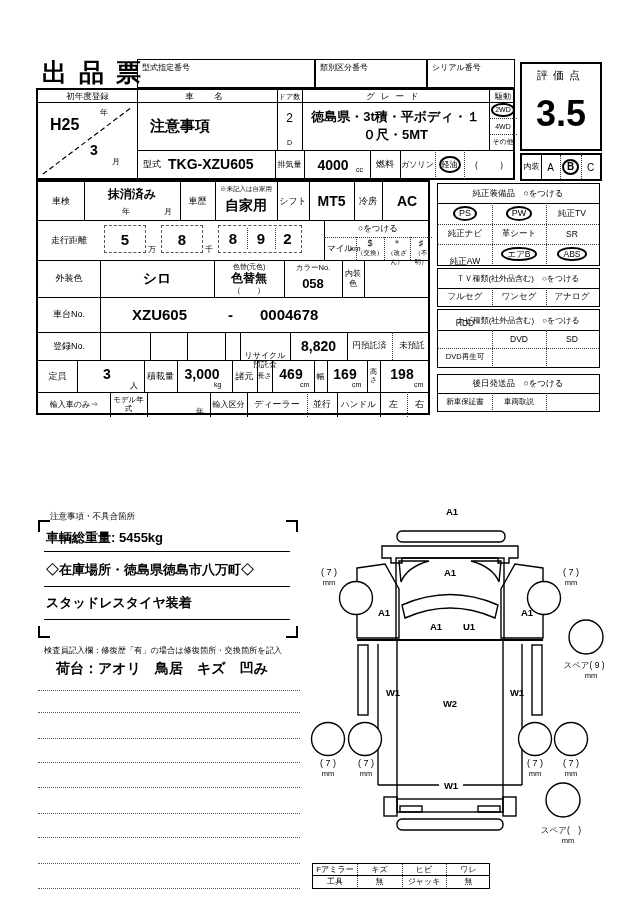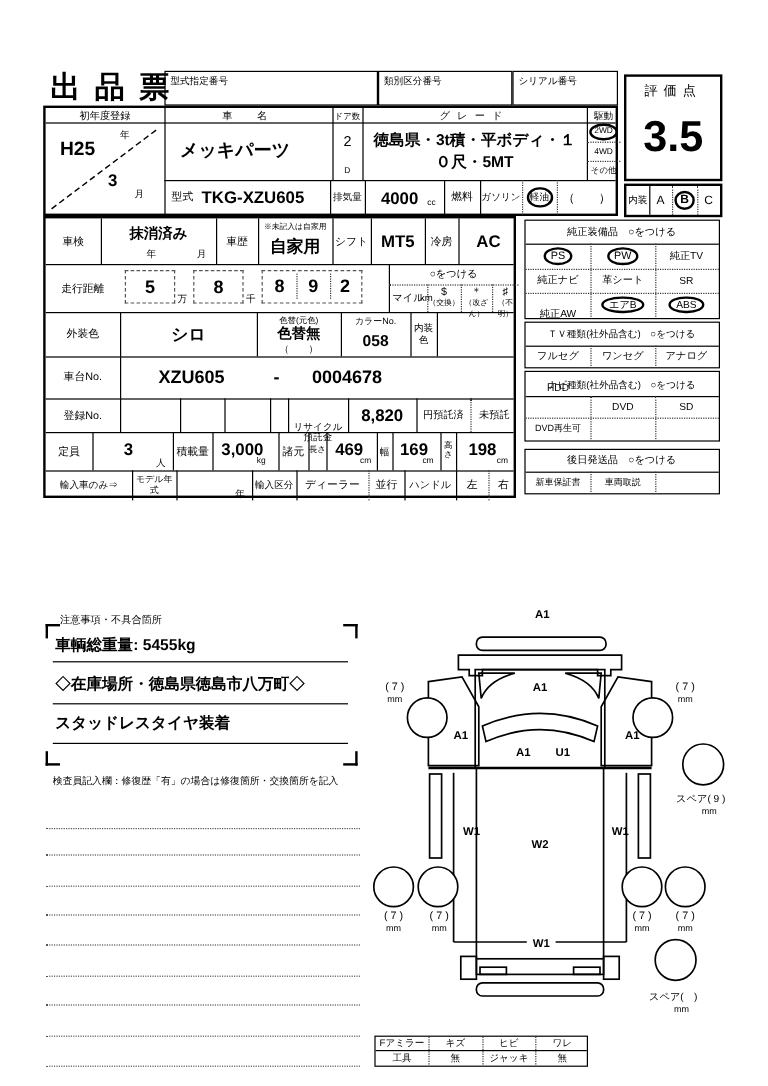--- a/index.html
+++ b/index.html
@@ -65,21 +65,21 @@
     <div class="abs ctr" style="left:0;top:1px;width:99px;height:11px;font-size:8.5px;">初年度登録</div>
     <svg class="abs" style="left:0;top:12px;" width="99" height="77" viewBox="0 0 99 77">
       <line x1="5" y1="72" x2="94" y2="5" stroke="#000" stroke-width="1.2" stroke-dasharray="5,3"></line>
     </svg>
     <div class="abs b" style="left:12px;top:26px;font-size:16px;">H25</div>
     <div class="abs" style="left:62px;top:17px;font-size:8px;">年</div>
     <div class="abs b" style="left:52px;top:52px;font-size:14px;">3</div>
     <div class="abs" style="left:74px;top:66px;font-size:8px;">月</div>
 
     <div class="abs ctr" style="left:99px;top:1px;width:140px;height:11px;font-size:8.5px;letter-spacing:6px;">車　名</div>
-    <div class="abs b" style="left:112px;top:12px;width:126px;height:48px;line-height:48px;font-size:15px;">メッキパーツ</div>
+    <div class="abs b" style="left:112px;top:12px;width:126px;height:48px;line-height:48px;font-size:15px;">注意事項</div>
 
     <div class="abs ctr" style="left:239px;top:1px;width:25px;height:11px;font-size:7px;">ドア数</div>
     <div class="abs ctr" style="left:239px;top:18px;width:25px;height:20px;font-size:12px;">2</div>
     <div class="abs ctr" style="left:239px;top:46px;width:25px;height:12px;font-size:7px;">D</div>
 
     <div class="abs ctr" style="left:264px;top:1px;width:187px;height:11px;font-size:8.5px;letter-spacing:6px;">グレード</div>
     <div class="abs ctr b" style="left:268px;top:12px;width:179px;height:48px;font-size:13px;line-height:1.35;">徳島県・3t積・平ボディ・１０尺・5MT</div>
 
     <div class="abs ctr" style="left:451px;top:1px;width:28px;height:11px;font-size:8px;">駆動</div>
     <div class="abs ctr" style="left:451px;top:12px;width:28px;height:16px;">
@@ -315,20 +315,21 @@
     <div class="abs" style="right:0;bottom:0;width:12px;height:12px;border-right:2px solid #000;border-bottom:2px solid #000;"></div>
     <div class="abs b" style="left:8px;top:9px;font-size:13px;">車輌総重量: 5455kg</div>
     <div class="solidrule" style="left:6px;width:246px;top:31px;"></div>
     <div class="abs b" style="left:8px;top:41px;font-size:13px;">◇在庫場所・徳島県徳島市八万町◇</div>
     <div class="solidrule" style="left:6px;width:246px;top:66px;"></div>
     <div class="abs b" style="left:8px;top:74px;font-size:13px;">スタッドレスタイヤ装着</div>
     <div class="solidrule" style="left:6px;width:246px;top:99px;"></div>
   </div>
 
   <div class="abs" style="left:44px;top:645px;width:270px;font-size:8.2px;">検査員記入欄：修復歴「有」の場合は修復箇所・交換箇所を記入</div>
+  <div class="abs b" style="left:56px;top:660px;font-size:14px;">荷台：アオリ　鳥居　キズ　凹み</div>
   <div class="dotrule" style="left:38px;width:262px;top:690px;"></div>
   <div class="dotrule" style="left:38px;width:262px;top:712px;"></div>
   <div class="dotrule" style="left:38px;width:262px;top:738px;"></div>
   <div class="dotrule" style="left:38px;width:262px;top:762px;"></div>
   <div class="dotrule" style="left:38px;width:262px;top:787px;"></div>
   <div class="dotrule" style="left:38px;width:262px;top:813px;"></div>
   <div class="dotrule" style="left:38px;width:262px;top:837px;"></div>
   <div class="dotrule" style="left:38px;width:262px;top:863px;"></div>
   <div class="dotrule" style="left:38px;width:262px;top:888px;"></div>
 

